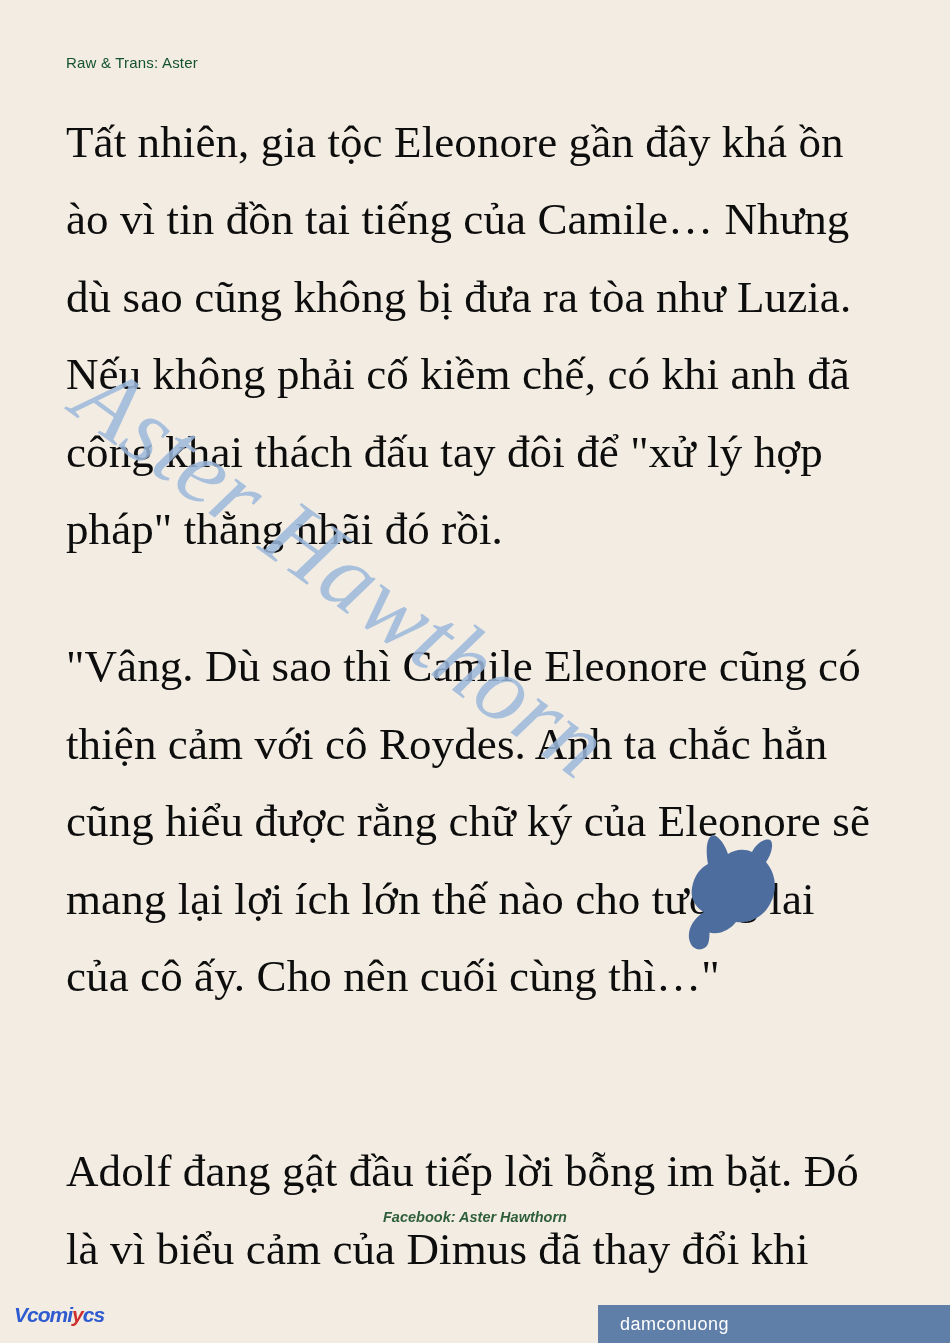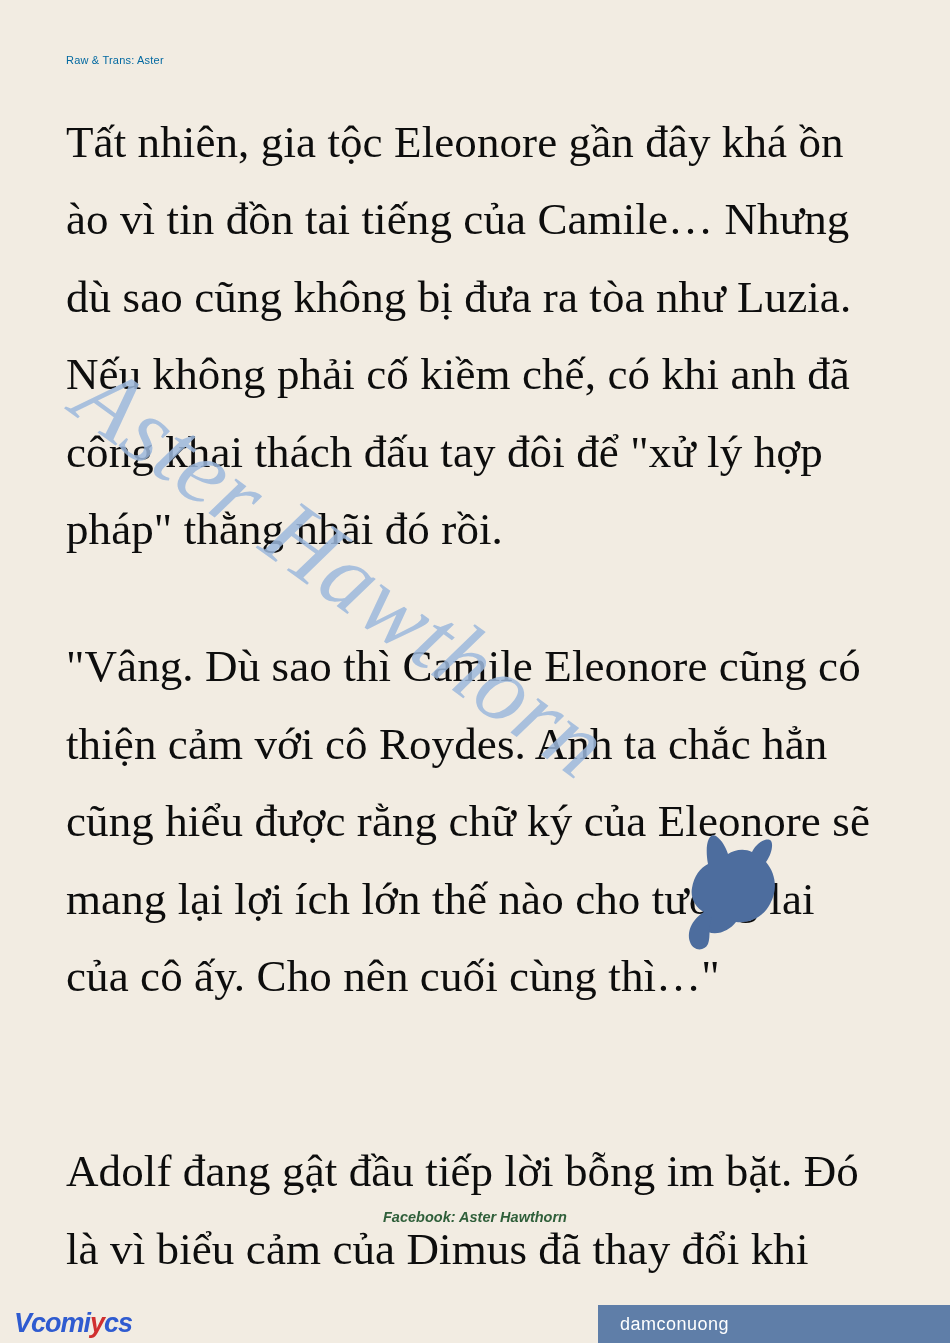--- a/index.html
+++ b/index.html
@@ -19,22 +19,22 @@
     position: absolute;
     inset: 0;
     background: #f2ece2;
   }
 
   .credit-header {
     position: absolute;
     top: 54px;
     left: 66px;
     font-family: "Liberation Sans", sans-serif;
-    font-size: 11px;
-    color: #0369a1;
+    font-size: 15px;
+    color: #14532d;
     letter-spacing: 0.2px;
   }
 
   .content {
     position: absolute;
     top: 104px;
     left: 66px;
     width: 818px;
   }
 
@@ -101,23 +101,23 @@
     left: 0;
     right: 0;
     bottom: 0;
     height: 42px;
     background: #f2ece2;
   }
 
   .vcomics-logo {
     position: absolute;
     left: 14px;
-    bottom: 6px;
+    bottom: 18px;
     font-family: "Liberation Sans", sans-serif;
-    font-size: 27px;
+    font-size: 21px;
     font-weight: bold;
     font-style: italic;
     color: #2f5bd0;
     letter-spacing: -1px;
     line-height: 1;
   }
   .vcomics-logo .y-red { color: #d02f2f; }
 
   .dam-badge {
     position: absolute;

